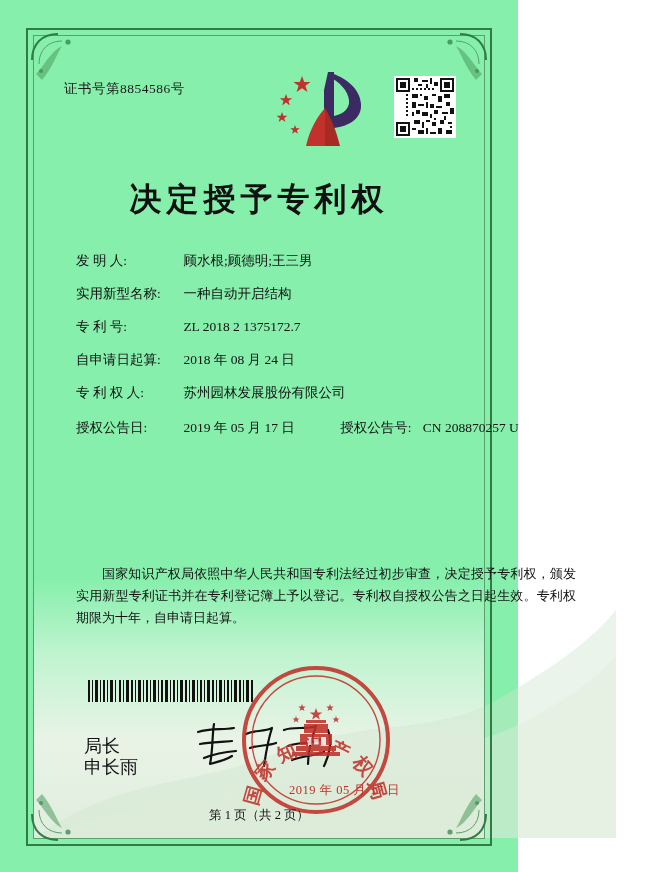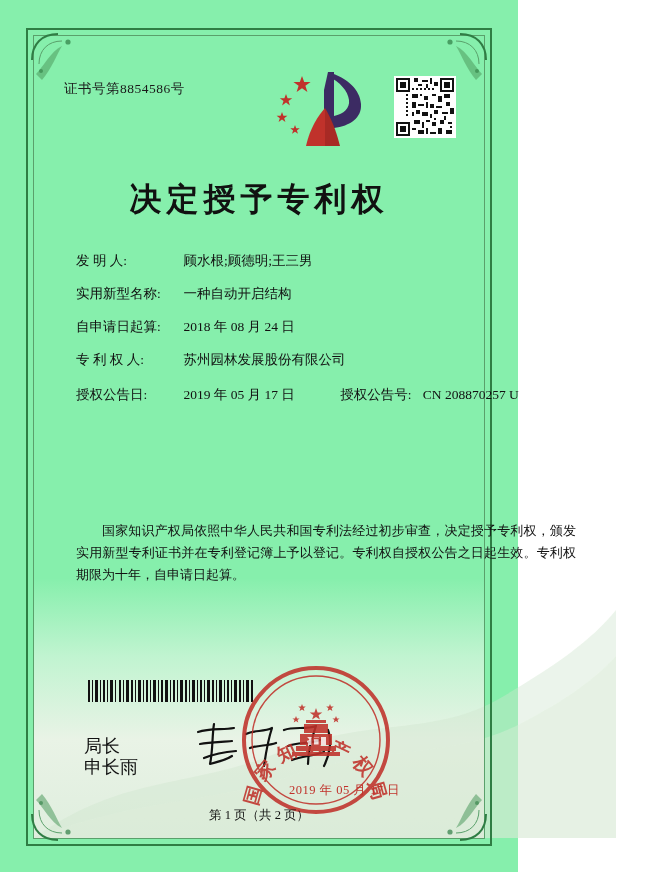--- a/index.html
+++ b/index.html
@@ -143,20 +143,21 @@
   
   .para {
     position: absolute;
     left: 76px;
     width: 500px;
     font-size: 13px;
     line-height: 22px;
     color: #111;
     text-align: justify;
     text-indent: 26px;
+    margin-top: 43px;
   }
   .para.p1 { top: 520px; }
   .para.p2 { top: 588px; }
 
   
   .barcode {
     position: absolute;
     left: 88px;
     top: 680px;
     width: 166px;
@@ -363,20 +364,24 @@
   <div class="title">决定授予专利权</div>
 
   <div class="fields">
     <div class="row">
       <span class="lbl">发  明  人:</span>
       <span class="val">顾水根;顾德明;王三男</span>
     </div>
     <div class="row">
       <span class="lbl">实用新型名称:</span>
       <span class="val">一种自动开启结构</span>
+    </div>
+    <div class="row">
+      <span class="lbl">专  利  号:</span>
+      <span class="val">ZL 2018 2 1375172.7</span>
     </div>
     <div class="row">
       <span class="lbl">自申请日起算:</span>
       <span class="val">2018 年 08 月 24 日</span>
     </div>
     <div class="row">
       <span class="lbl">专 利 权 人:</span>
       <span class="val">苏州园林发展股份有限公司</span>
     </div>
     <div class="row" style="margin-top:2px;">

